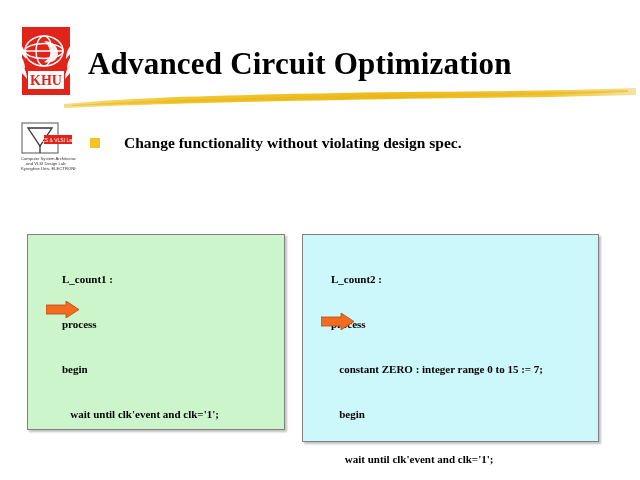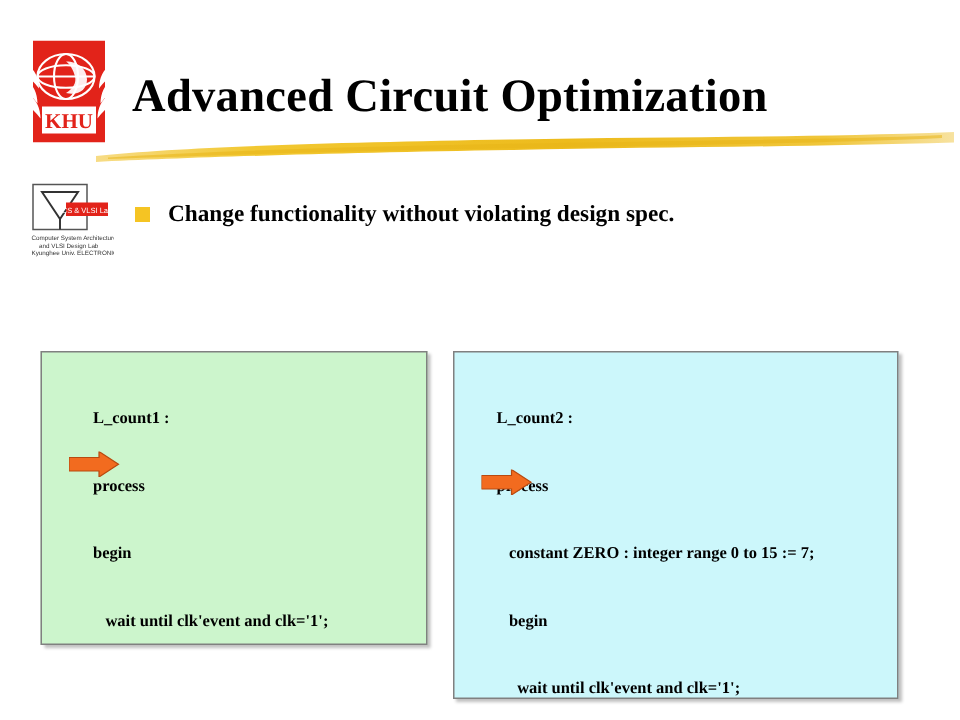--- a/index.html
+++ b/index.html
@@ -64,20 +64,21 @@
   #bullet-list {
     position: absolute;
     left: 90px;
     top: 133px;
     width: 500px;
   }
   .bullet-row {
     display: flex;
     align-items: flex-start;
     margin-bottom: 5px;
+    gap: 12px;
   }
   .bullet-marker {
     width: 10px;
     height: 10px;
     background: #f5c423;
     margin-top: 5px;
     margin-right: 12px;
     flex: 0 0 auto;
   }
   .bullet-text {
@@ -100,21 +101,21 @@
     left: 27px;
     top: 234px;
     width: 258px;
     height: 196px;
     background: #ccf5cc;
   }
   #code-box-right {
     left: 302px;
     top: 234px;
     width: 297px;
-    height: 232px;
+    height: 208px;
     background: #ccf7fb;
   }
   .code-lines {
     position: absolute;
     left: 0;
     top: 0;
     width: 100%;
     font-family: "Liberation Sans", sans-serif;
     font-weight: bold;
     font-size: 11px;

